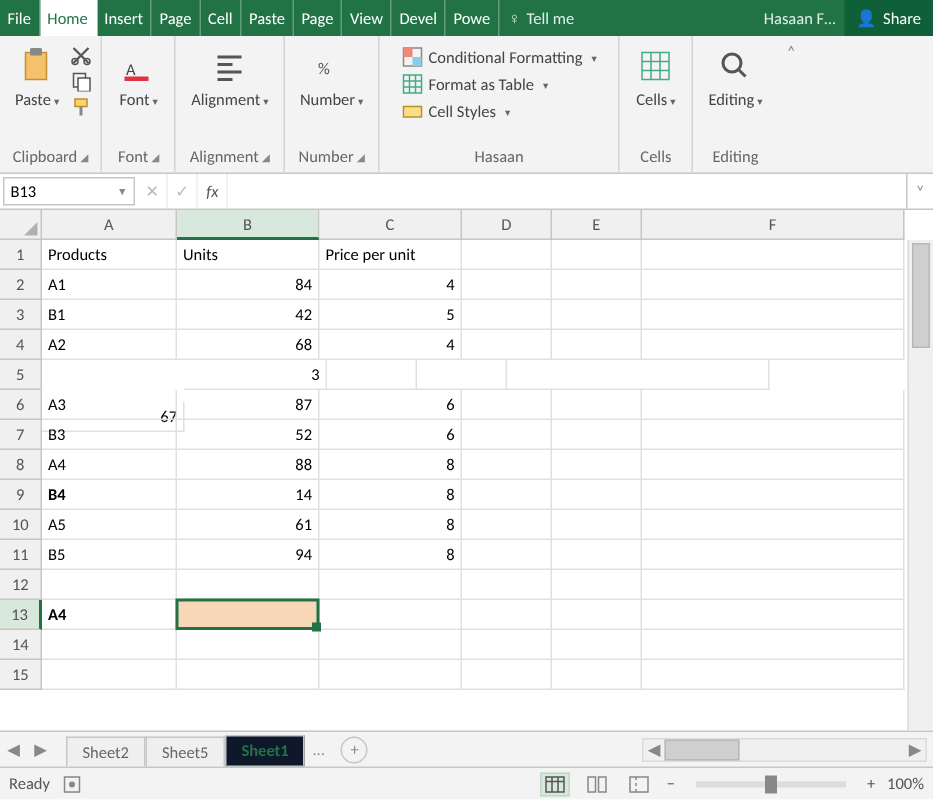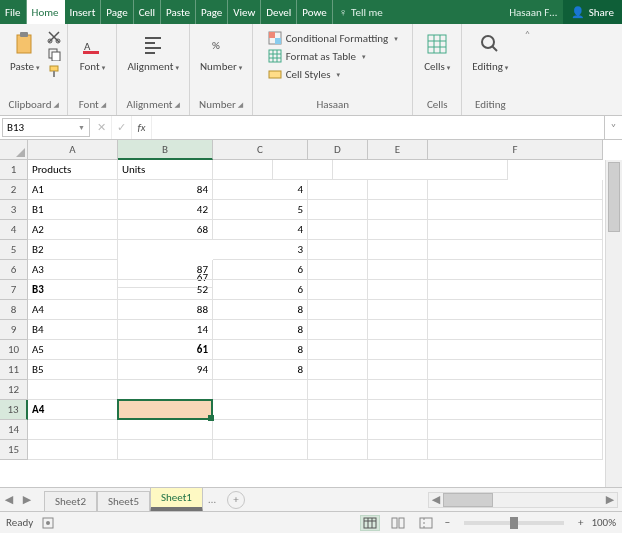--- a/index.html
+++ b/index.html
@@ -47,21 +47,21 @@
 .cell.num{justify-content:flex-end}
 .cell.bold{font-weight:bold}
 .selcell{position:absolute;border:2px solid #217346;background:#f8d7b8;pointer-events:none}
 .selcell::after{content:"";position:absolute;right:-3px;bottom:-3px;width:6px;height:6px;background:#217346}
 .gridright{position:absolute;right:0;top:20px;bottom:0;width:17px;background:#f0f0f0;border-left:1px solid #dadada}
 .gridright .thumb{position:absolute;top:2px;left:2px;right:2px;height:70px;background:#cfcfcf;border:1px solid #b8b8b8}
 
 .sheetbar{height:24px;display:flex;align-items:center;background:#f3f3f3;border-top:1px solid #c6c6c6}
 .navbtn{width:18px;text-align:center;color:#888}
 .stab{padding:3px 10px;border:1px solid #c6c6c6;border-bottom:none;background:#efefef;color:#666;margin-top:2px}
-.stab.active{background:#fef9c3;color:#217346;border-bottom:7px solid #737373;font-weight:normal}
+.stab.active{background:#0f172a;color:#217346;border-bottom:1px solid #737373;font-weight:bold}
 .addtab{width:18px;height:18px;border:1px solid #c6c6c6;border-radius:50%;display:flex;align-items:center;justify-content:center;color:#888;margin:0 6px}
 .sheetbar .sp{flex:1}
 .hscroll{width:190px;height:16px;background:#f0f0f0;border:1px solid #dadada;display:flex;align-items:center;position:relative;margin-right:4px}
 .hscroll .ar{width:14px;text-align:center;color:#888}
 .hscroll .track{flex:1;position:relative;height:100%}
 .hscroll .th{position:absolute;left:0;top:0;bottom:0;width:50px;background:#cfcfcf;border:1px solid #b8b8b8}
 
 .status{height:22px;background:#f3f3f3;border-top:1px solid #c6c6c6;display:flex;align-items:center;padding:0 6px;gap:8px;color:#555}
 .status .sp{flex:1}
 .viewbtn{width:20px;height:16px;display:flex;align-items:center;justify-content:center;border:1px solid transparent}
@@ -301,20 +301,21 @@
         <div class="ch sel" style="width: 95px;">B</div>
         <div class="ch" style="width: 95px;">C</div>
         <div class="ch" style="width: 60px;">D</div>
         <div class="ch" style="width: 60px;">E</div>
         <div class="ch" style="width: 175px;">F</div>
       </div>
     <div class="cells" id="cells">
         <div class="row">
           <div class="cell" style="width: 90px;">Products</div>
           <div class="cell" style="width: 95px;">Units</div>
+          <div class="cell" style="width: 95px;">Price per unit</div>
           <div class="cell" style="width: 60px;"></div>
           <div class="cell" style="width: 60px;"></div>
           <div class="cell" style="width: 175px;"></div>
         </div>
         <div class="row">
           <div class="cell" style="width: 90px;">A1</div>
           <div class="cell num" style="width: 95px;">84</div>
           <div class="cell num" style="width: 95px;">4</div>
           <div class="cell" style="width: 60px;"></div>
           <div class="cell" style="width: 60px;"></div>
@@ -330,62 +331,61 @@
         </div>
         <div class="row">
           <div class="cell" style="width: 90px;">A2</div>
           <div class="cell num" style="width: 95px;">68</div>
           <div class="cell num" style="width: 95px;">4</div>
           <div class="cell" style="width: 60px;"></div>
           <div class="cell" style="width: 60px;"></div>
           <div class="cell" style="width: 175px;"></div>
         </div>
         <div class="row">
-          <div class="cell" style="width: 90px;">B2</div>
           <div class="cell num" style="width: 95px; margin-top: 28px;">67</div>
           <div class="cell num" style="width: 95px;">3</div>
           <div class="cell" style="width: 60px;"></div>
           <div class="cell" style="width: 60px;"></div>
           <div class="cell" style="width: 175px;"></div>
         </div>
         <div class="row">
           <div class="cell" style="width: 90px;">A3</div>
           <div class="cell num" style="width: 95px;">87</div>
           <div class="cell num" style="width: 95px;">6</div>
           <div class="cell" style="width: 60px;"></div>
           <div class="cell" style="width: 60px;"></div>
           <div class="cell" style="width: 175px;"></div>
         </div>
         <div class="row">
-          <div class="cell" style="width: 90px; font-weight: bold;">B3</div>
+          <div class="cell" style="width: 90px;">B3</div>
           <div class="cell num" style="width: 95px;">52</div>
           <div class="cell num" style="width: 95px;">6</div>
           <div class="cell" style="width: 60px;"></div>
           <div class="cell" style="width: 60px;"></div>
           <div class="cell" style="width: 175px;"></div>
         </div>
         <div class="row">
           <div class="cell" style="width: 90px;">A4</div>
           <div class="cell num" style="width: 95px;">88</div>
           <div class="cell num" style="width: 95px;">8</div>
           <div class="cell" style="width: 60px;"></div>
           <div class="cell" style="width: 60px;"></div>
           <div class="cell" style="width: 175px;"></div>
         </div>
         <div class="row">
-          <div class="cell" style="width: 90px;">B4</div>
+          <div class="cell" style="width: 90px; font-weight: bold;">B4</div>
           <div class="cell num" style="width: 95px;">14</div>
           <div class="cell num" style="width: 95px;">8</div>
           <div class="cell" style="width: 60px;"></div>
           <div class="cell" style="width: 60px;"></div>
           <div class="cell" style="width: 175px;"></div>
         </div>
         <div class="row">
           <div class="cell" style="width: 90px;">A5</div>
-          <div class="cell num" style="width: 95px; font-weight: bold;">61</div>
+          <div class="cell num" style="width: 95px;">61</div>
           <div class="cell num" style="width: 95px;">8</div>
           <div class="cell" style="width: 60px;"></div>
           <div class="cell" style="width: 60px;"></div>
           <div class="cell" style="width: 175px;"></div>
         </div>
         <div class="row">
           <div class="cell" style="width: 90px;">B5</div>
           <div class="cell num" style="width: 95px;">94</div>
           <div class="cell num" style="width: 95px;">8</div>
           <div class="cell" style="width: 60px;"></div>

